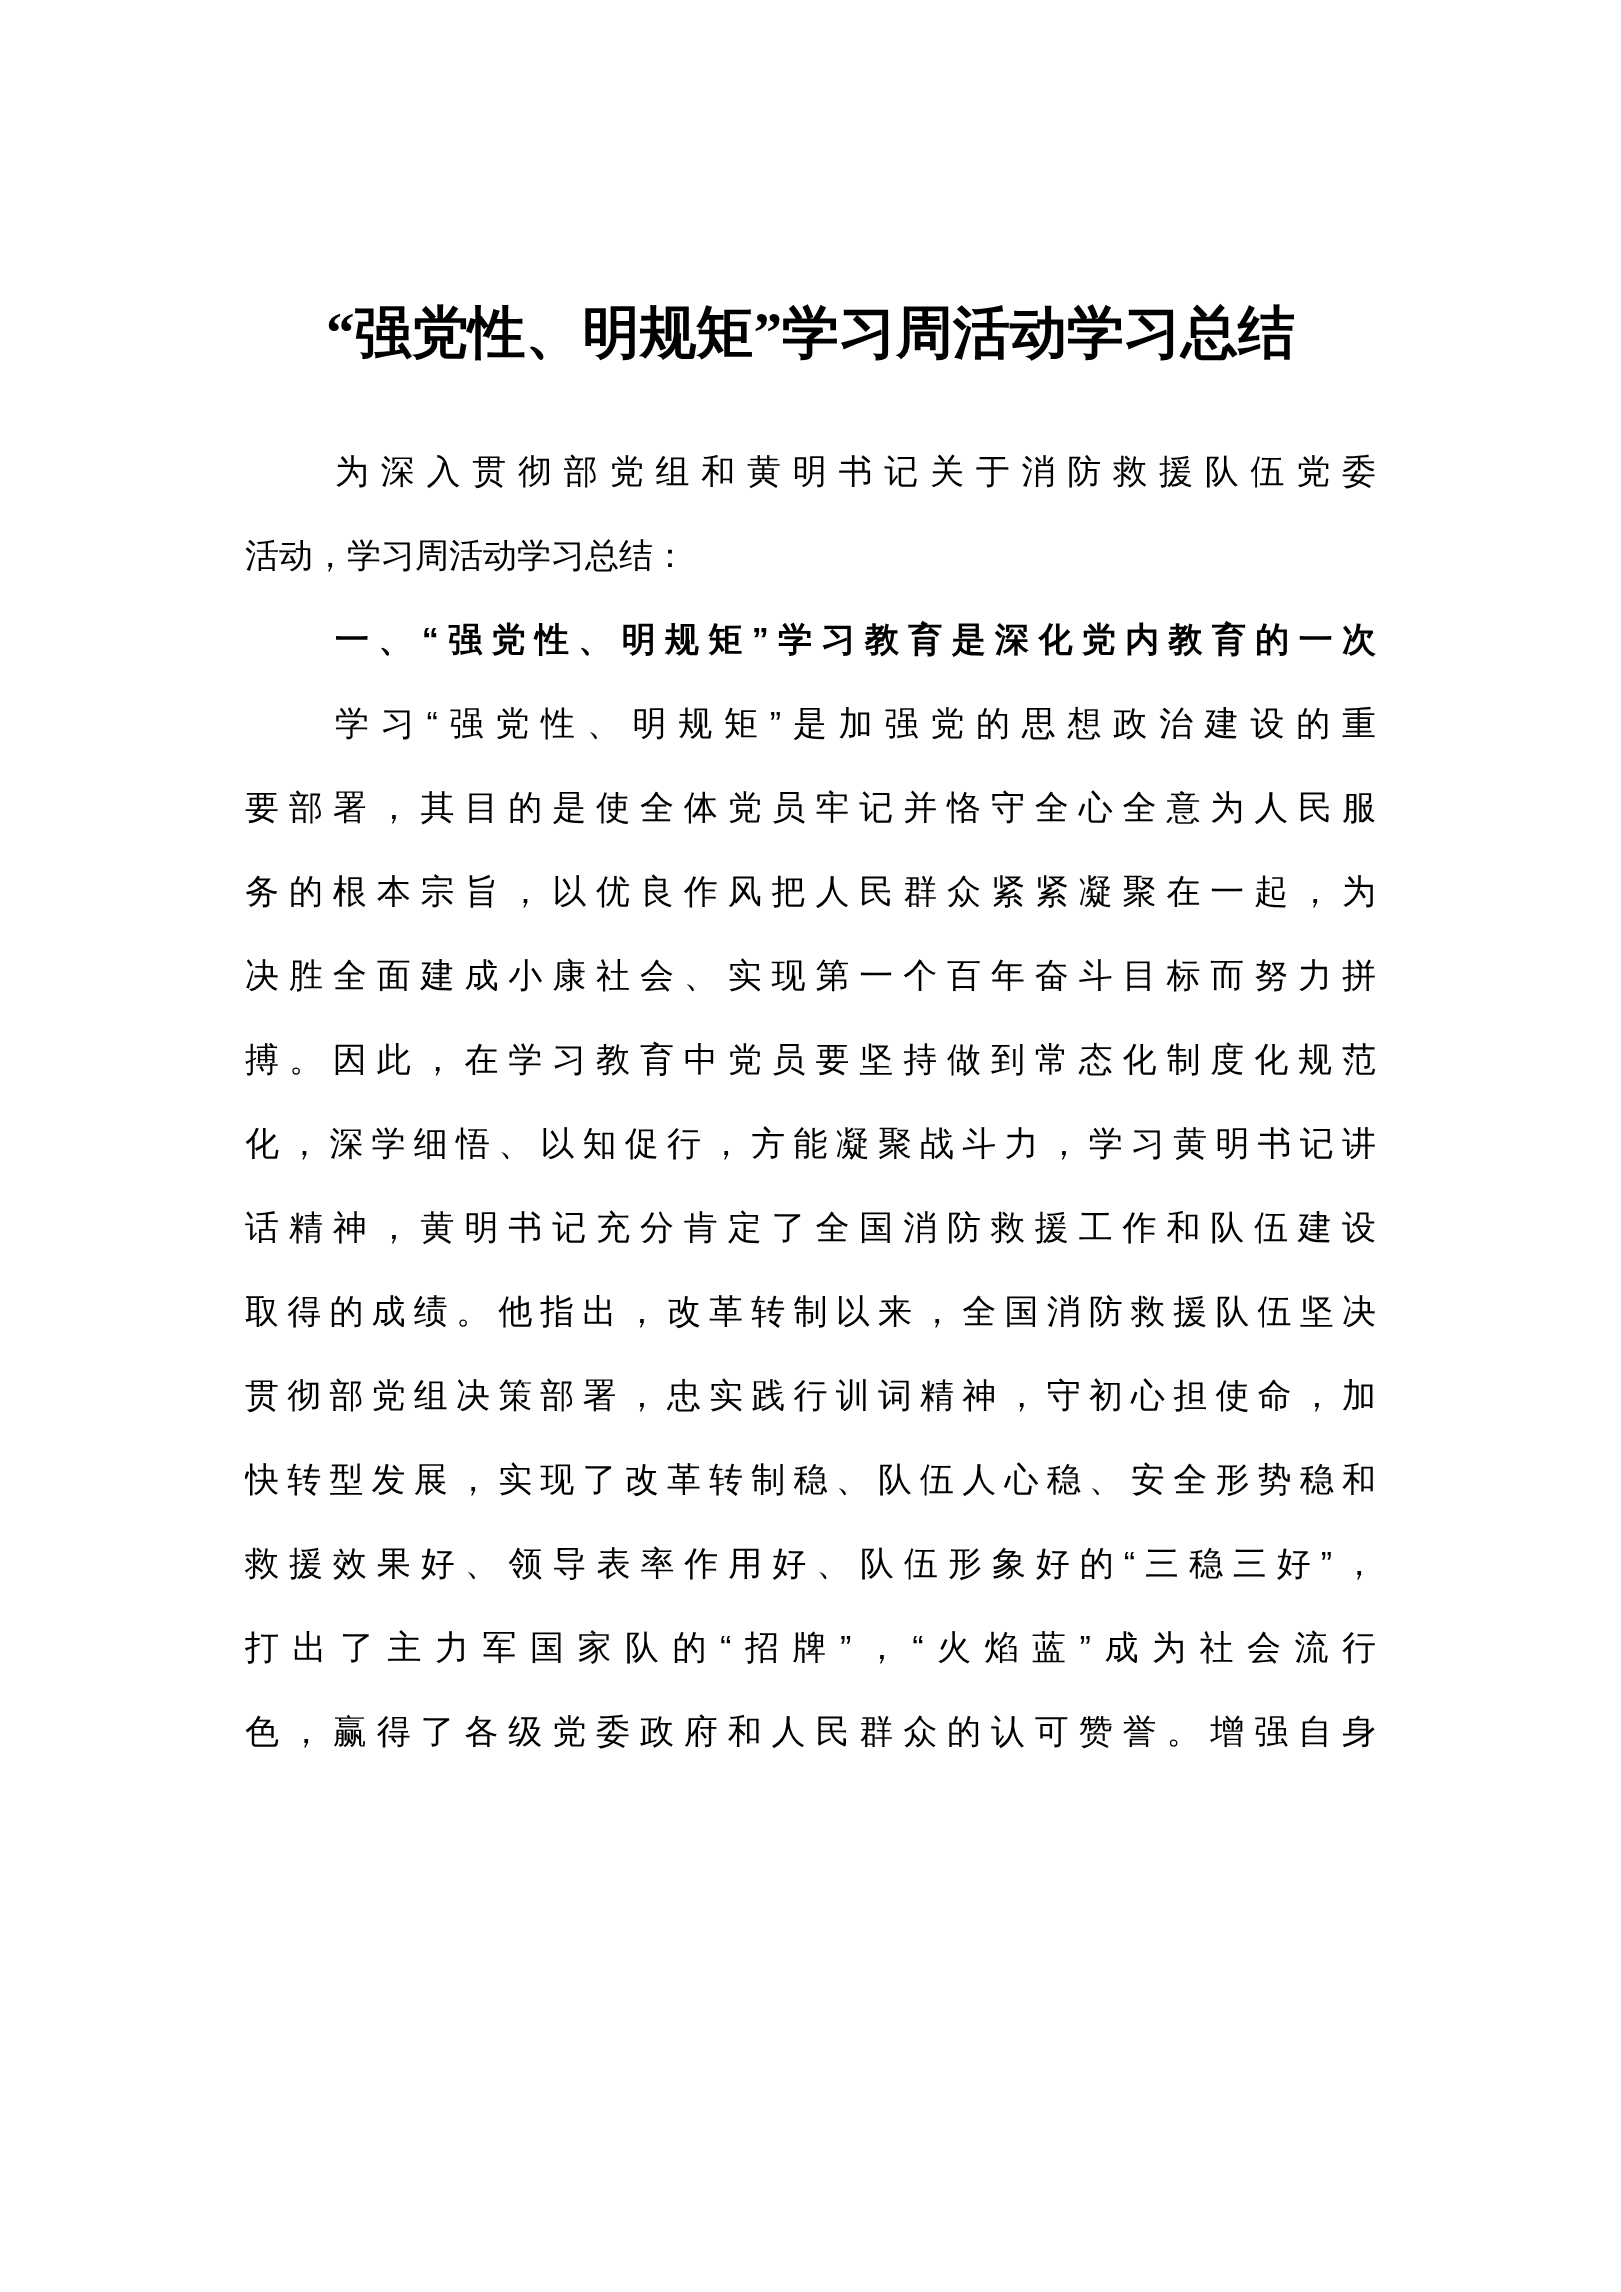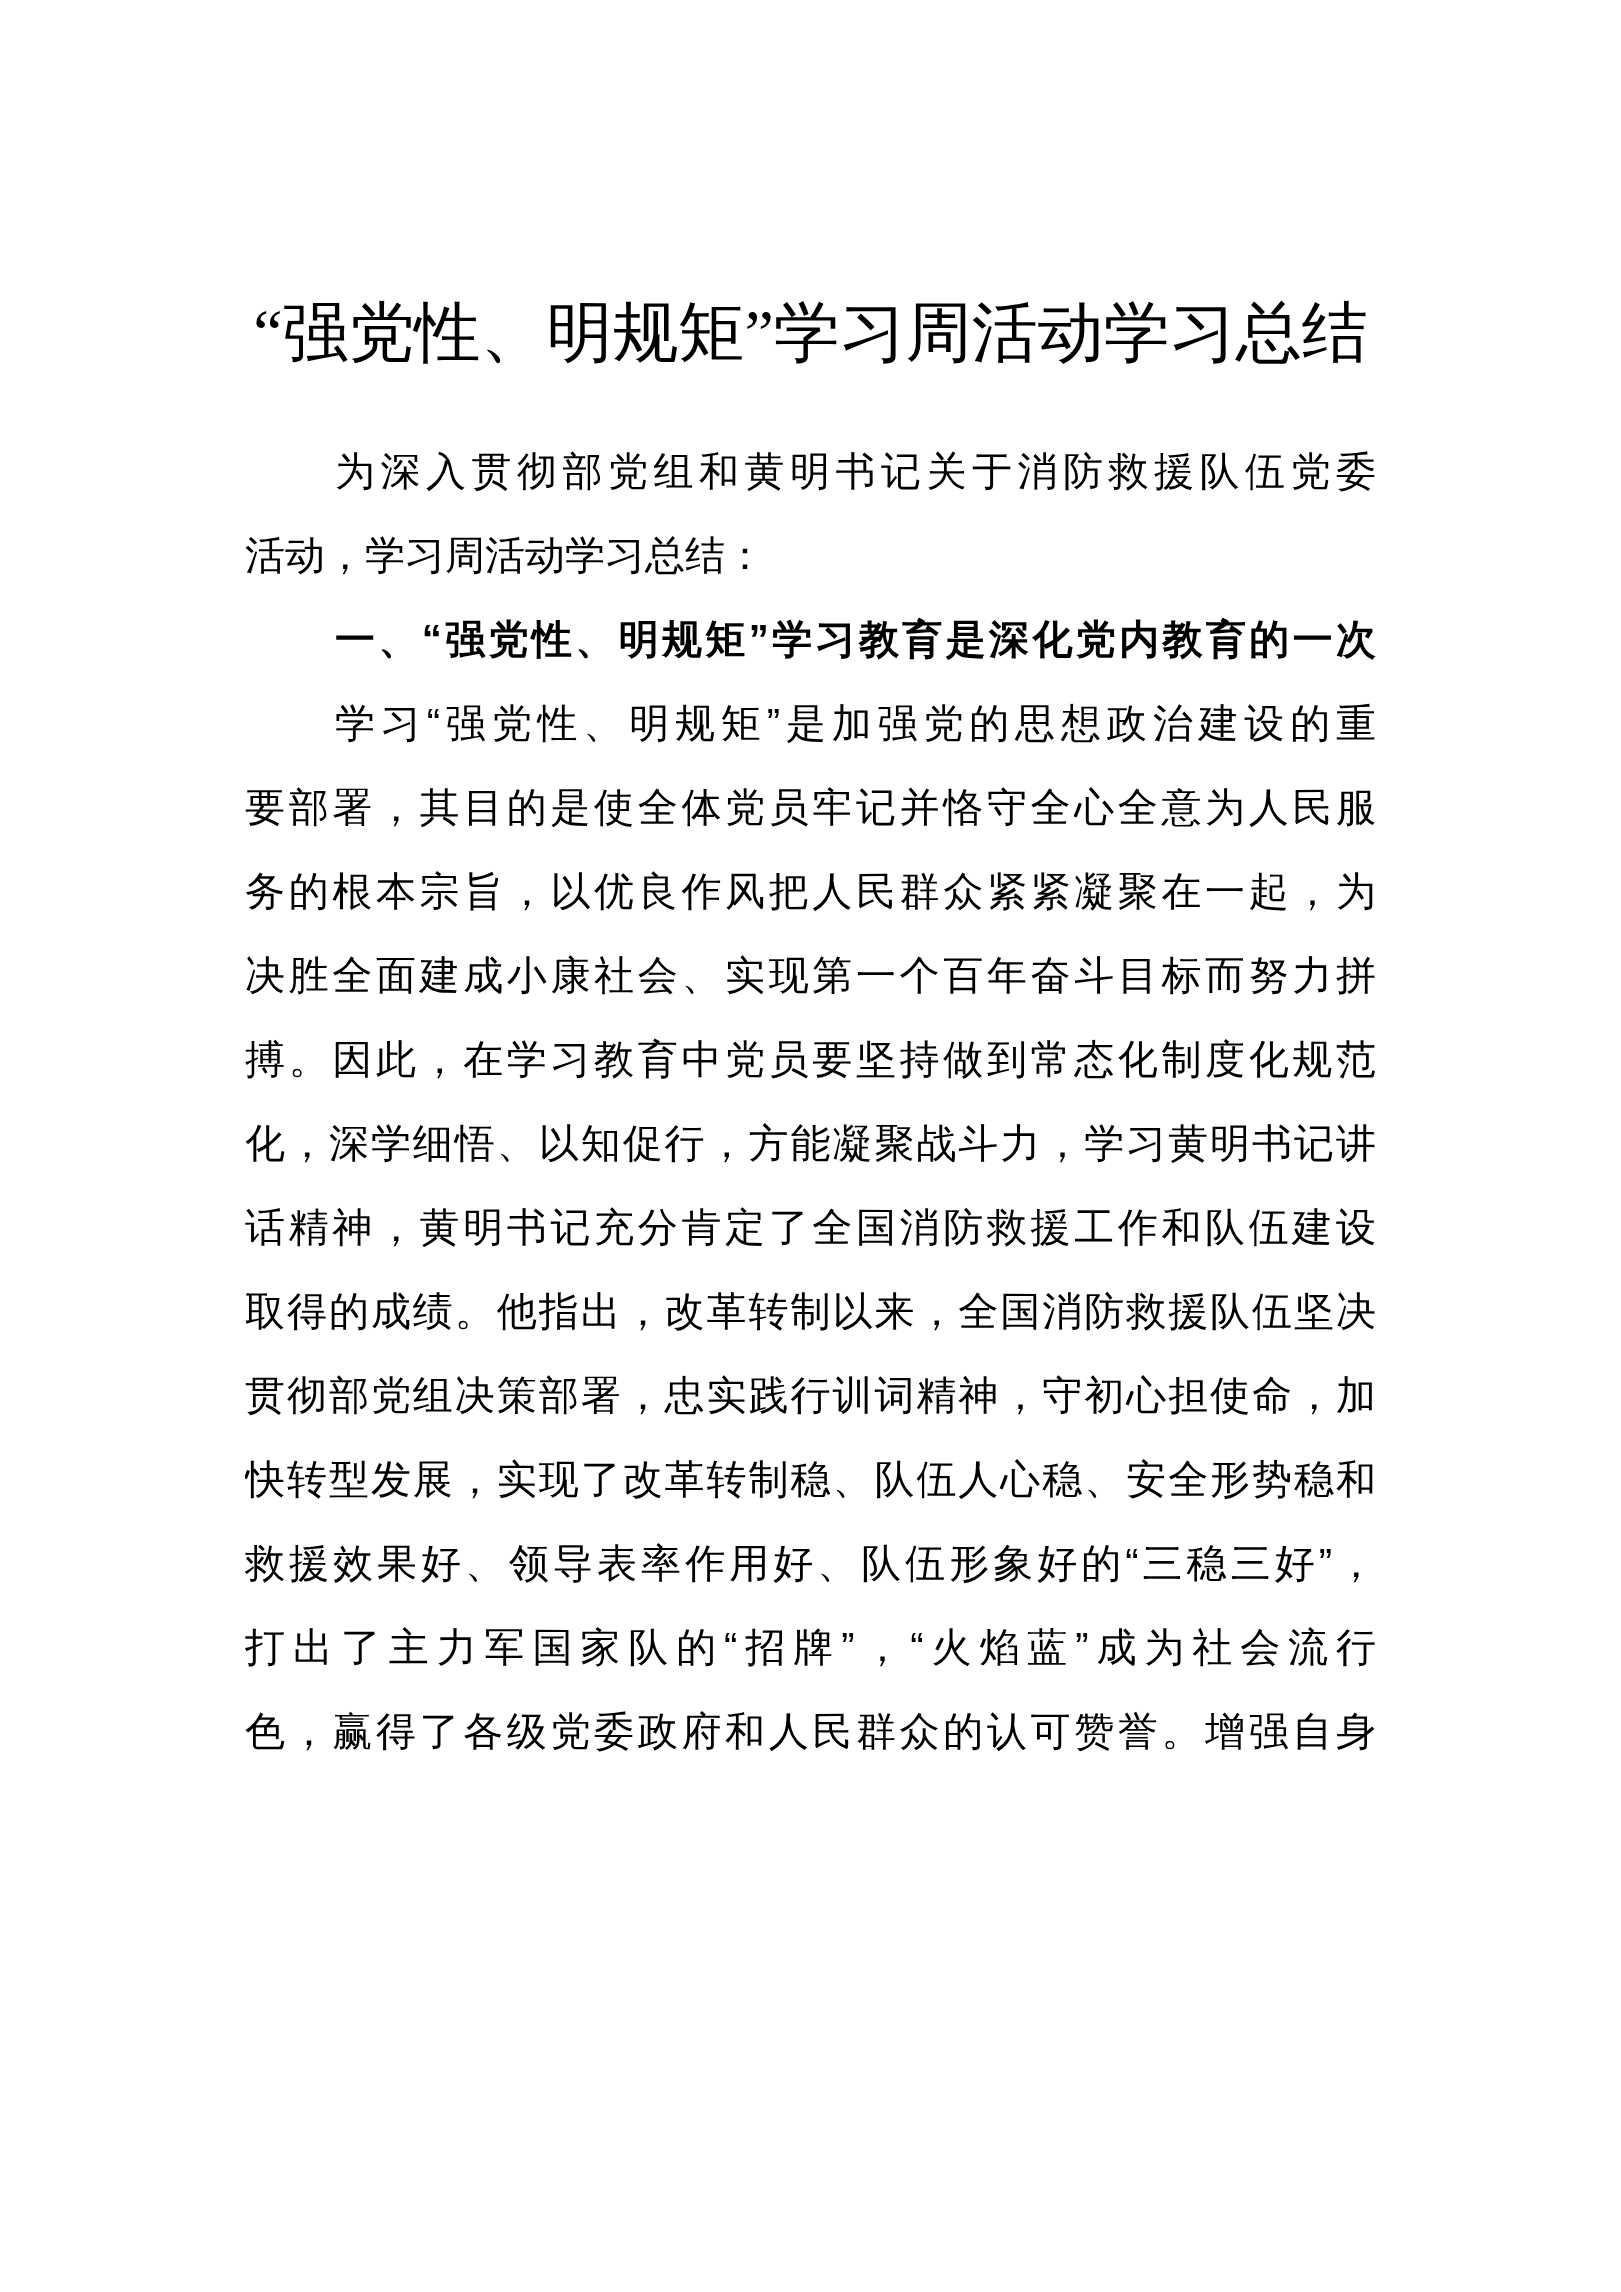--- a/index.html
+++ b/index.html
@@ -17,29 +17,29 @@
     overflow: hidden;
   }
   .doc {
     position: absolute;
     left: 245px;
     top: 291px;
     width: 1131px;
   }
   .title {
     font-family: "Liberation Serif", "DejaVu Serif", serif;
-    font-weight: normal;
-    font-size: 66px;
+    font-weight: bold;
+    font-size: 57px;
     line-height: 83px;
     text-align: center;
     white-space: nowrap;
   }
   .body-text {
     margin-top: 55px;
-    font-size: 40px;
+    font-size: 34px;
   }
   .line {
     line-height: 84px;
     height: 84px;
     overflow: hidden;
   }
   
   .fill {
     text-align: justify;
     text-align-last: justify;

